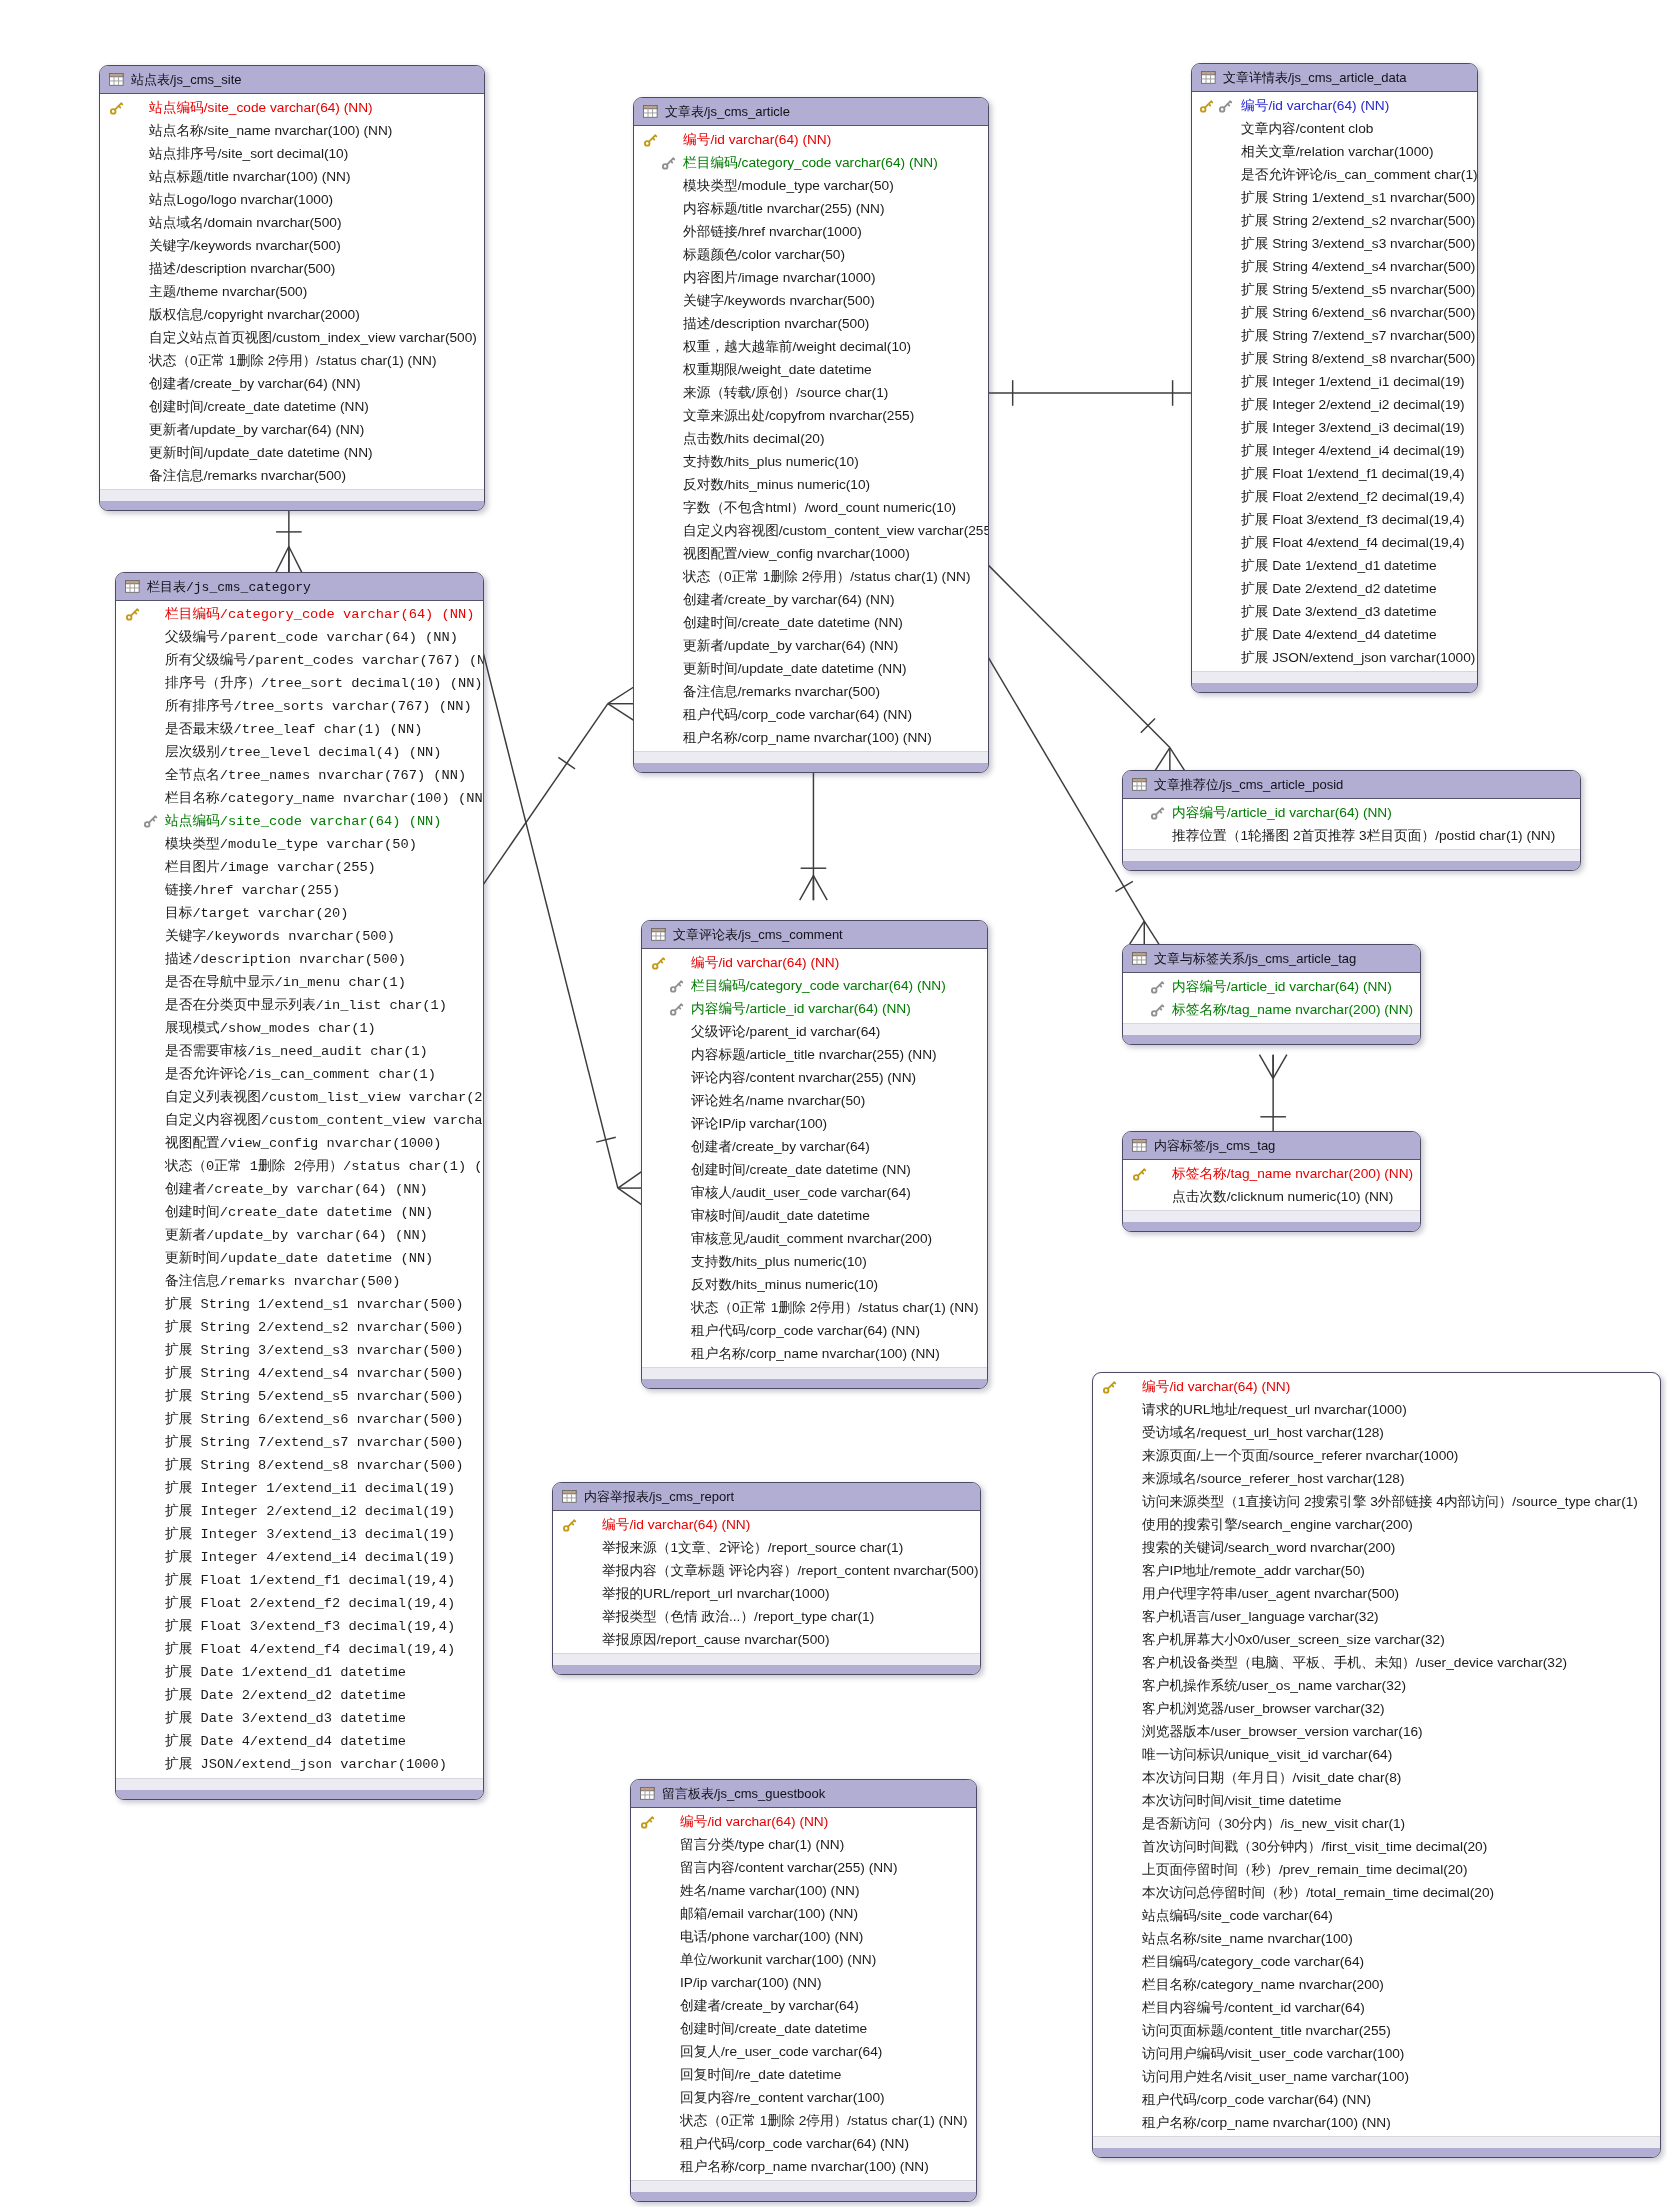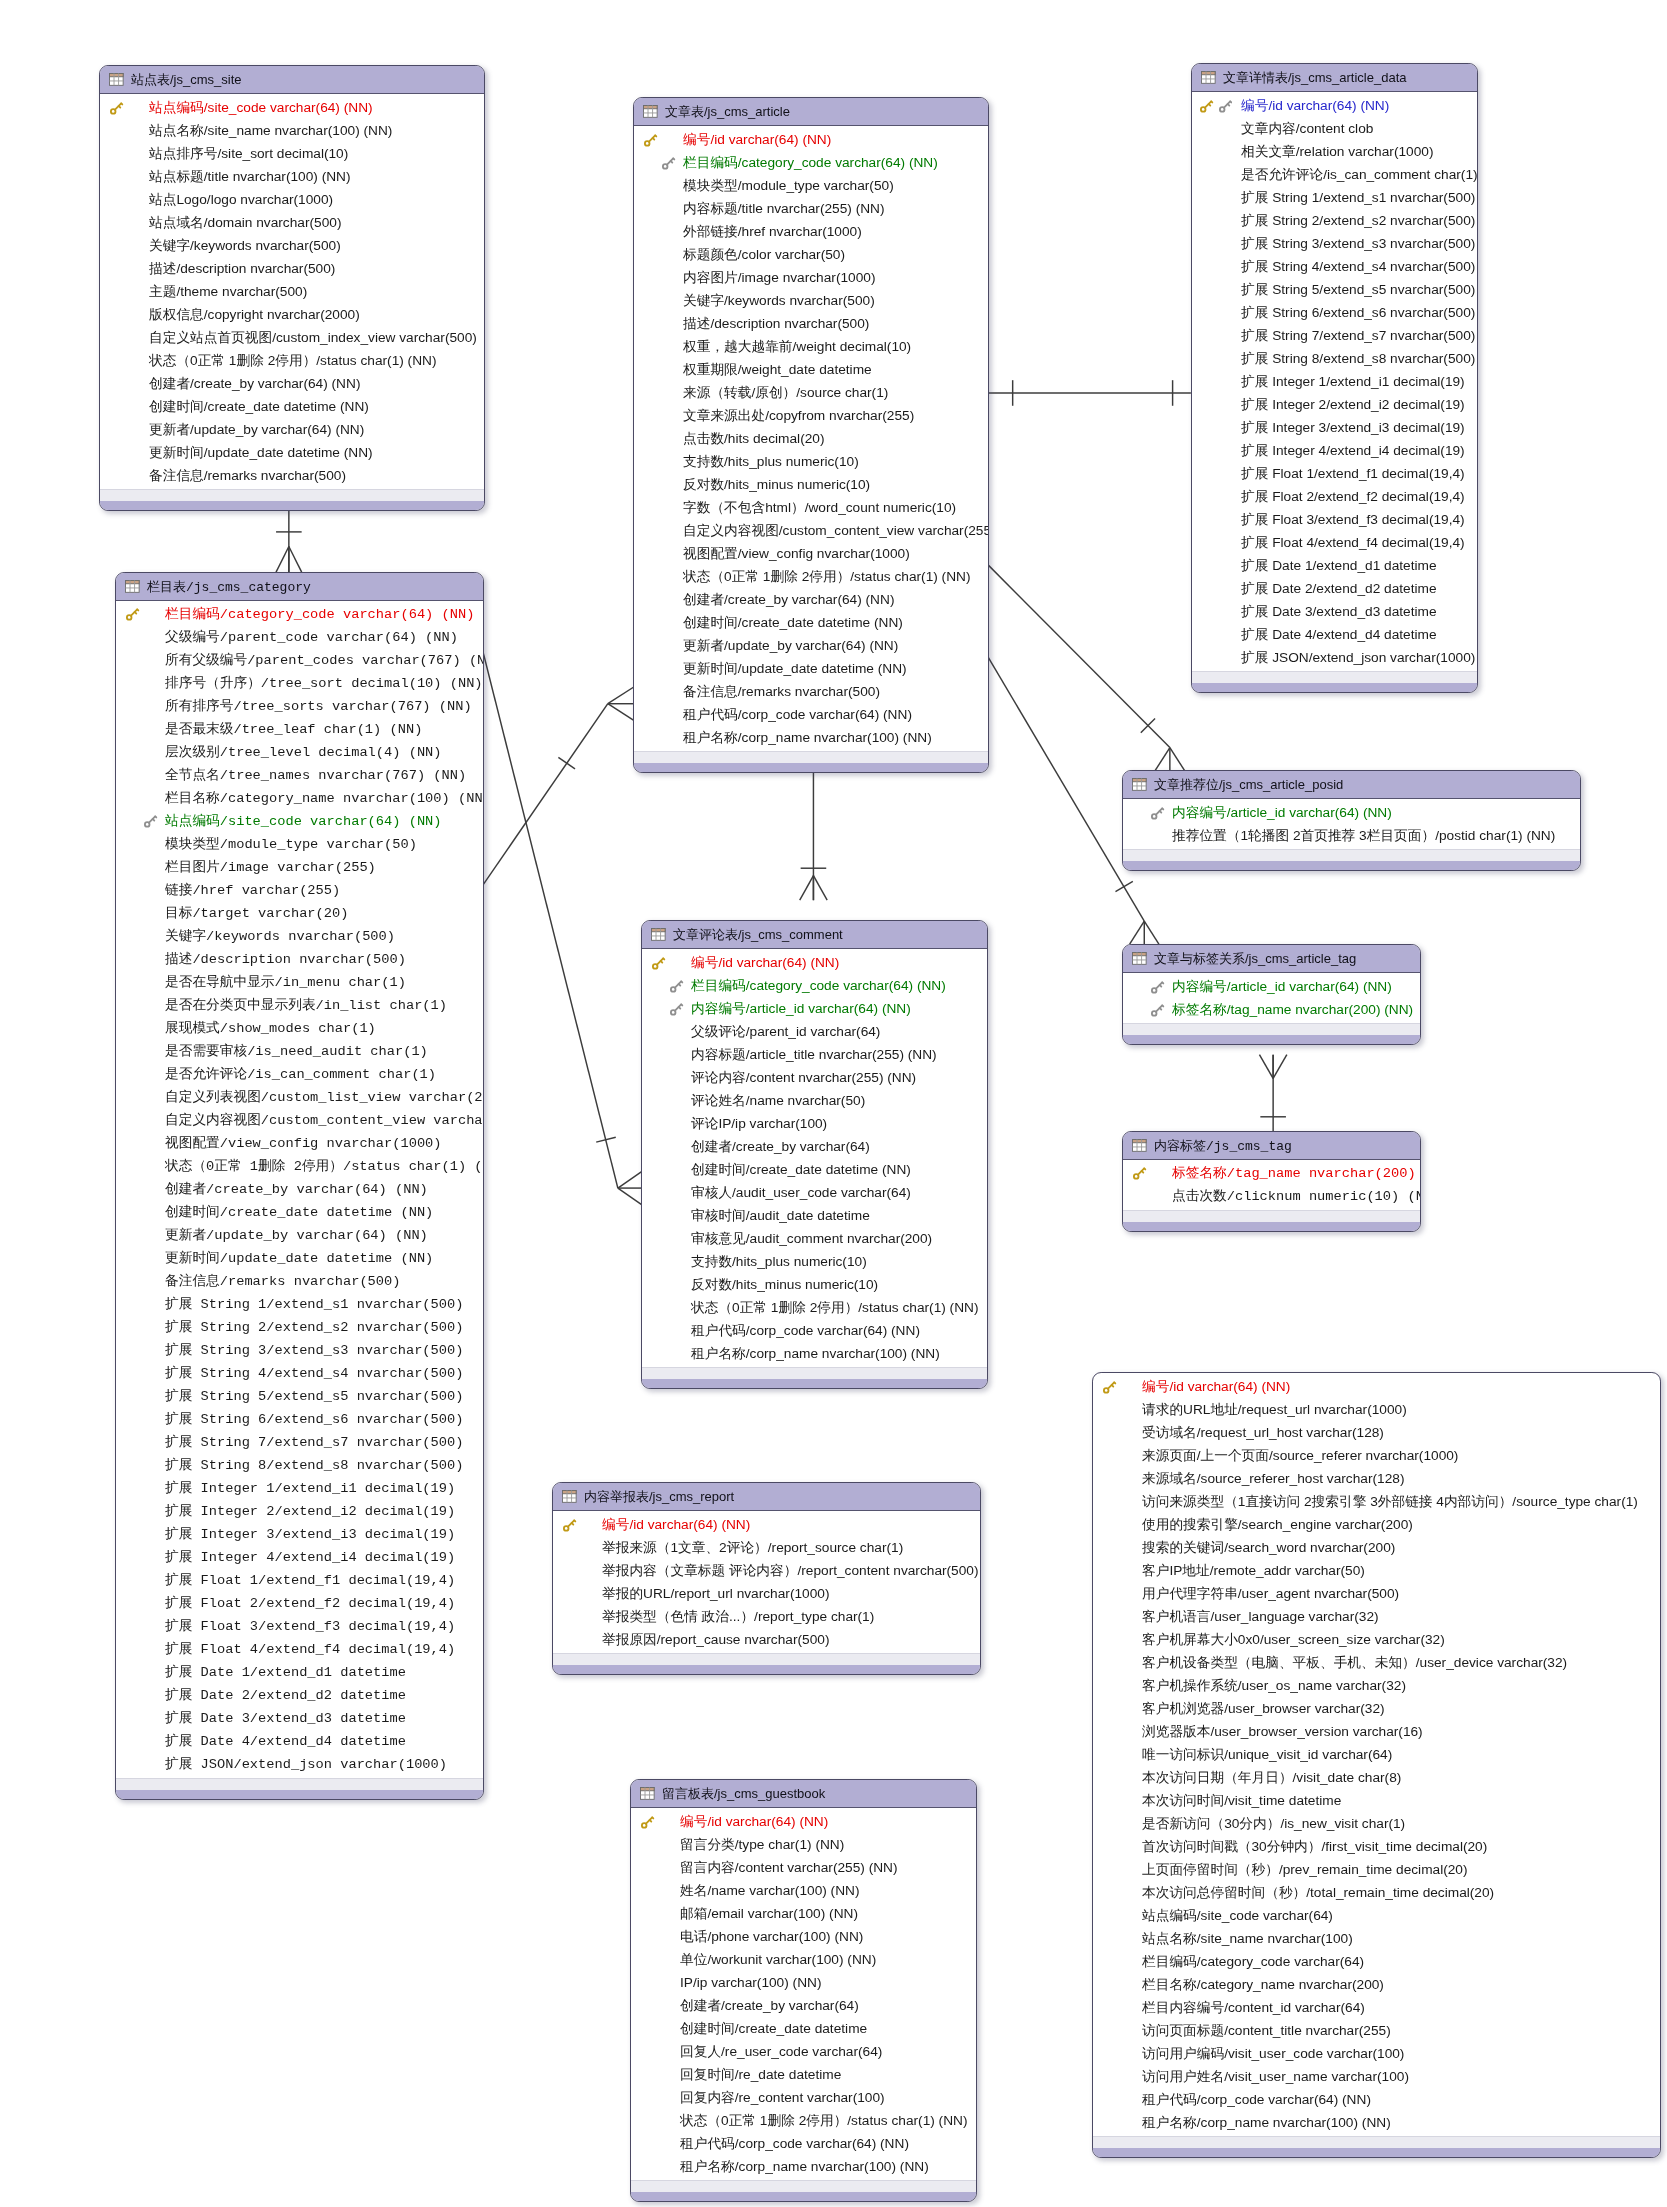--- a/index.html
+++ b/index.html
@@ -638,21 +638,21 @@
               </g>
             </svg></span>
           <span class="f-label" style="color: rgb(0, 122, 0);">标签名称/tag_name nvarchar(200) (NN)</span>
         </div>
       </div>
     <div class="t-footer">
       <div class="strip"></div>
       <div class="band"></div>
     </div>
   </div>
-    <div class="table-box" style="left: 1122px; top: 1131px; width: 297px; font-family: Liberation Mono, monospace;">
+    <div class="table-box" style="left: 1122px; top: 1131px; width: 297px;">
     <div class="t-header">
       <span class="t-icon">
           <svg width="14.6" height="12.8" viewBox="0 0 16 14">
             <rect x="0.5" y="0.5" width="15" height="13" fill="#ffffff" stroke="#6b6b6b"></rect>
             <rect x="0.5" y="0.5" width="15" height="3.6" fill="#c9a284" stroke="#6b6b6b"></rect>
             <line x1="5.5" y1="0.5" x2="5.5" y2="13.5" stroke="#9a9a9a"></line>
             <line x1="10.5" y1="0.5" x2="10.5" y2="13.5" stroke="#9a9a9a"></line>
             <line x1="0.5" y1="8.7" x2="15.5" y2="8.7" stroke="#9a9a9a"></line>
           </svg>
         </span>

